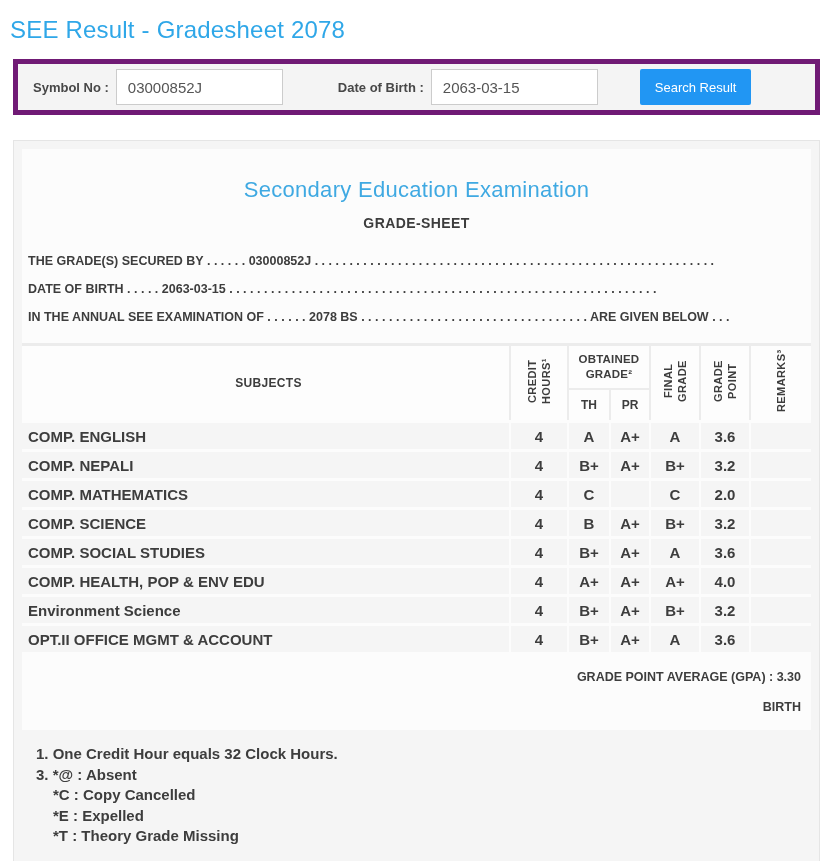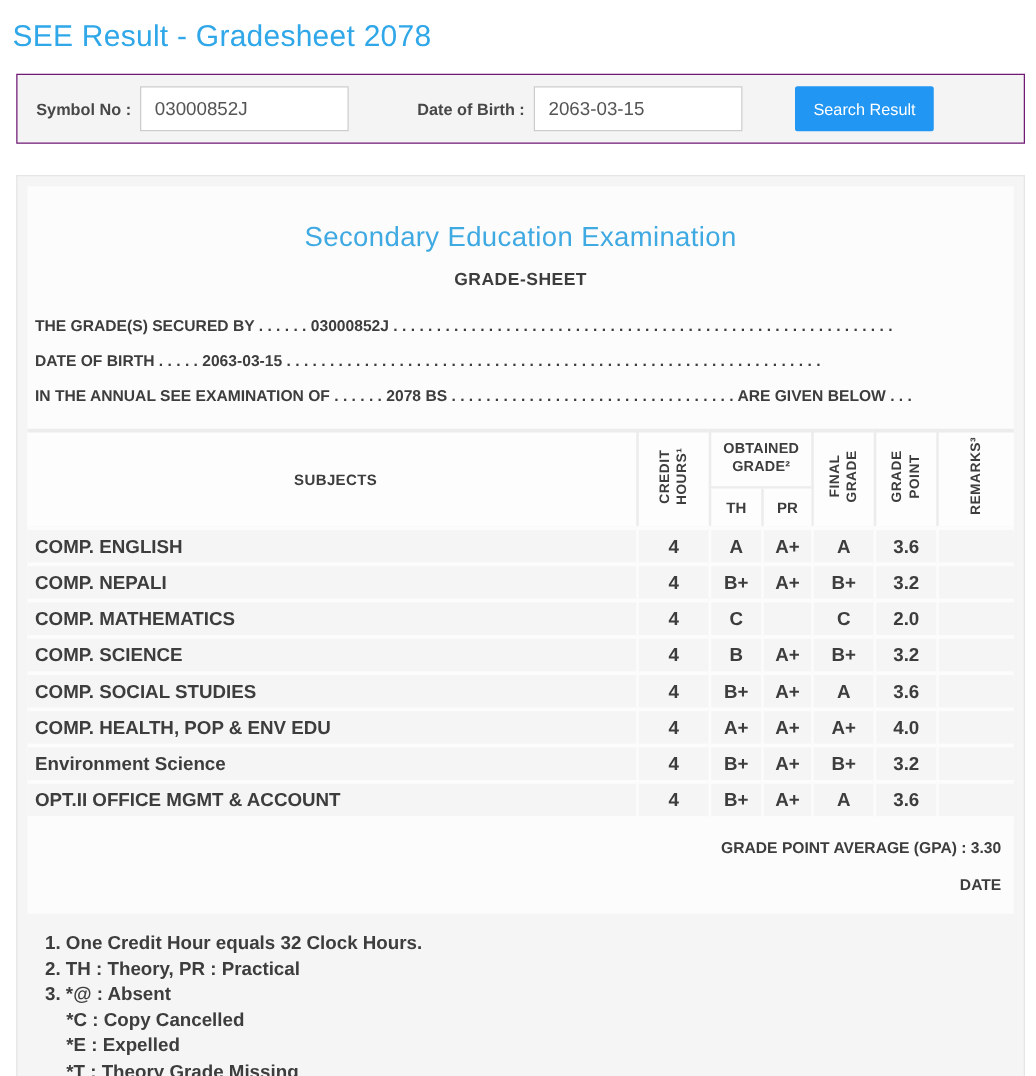--- a/index.html
+++ b/index.html
@@ -5,21 +5,21 @@
   * { box-sizing: border-box; margin: 0; padding: 0; }
   html, body { width: 829px; height: 861px; overflow: hidden; background: #ffffff;
     font-family: "Liberation Sans", sans-serif; }
 
   
   .page-title { margin: 16px 0 0 10px; font-size: 24px; font-weight: 400;
     color: #2fa7e8; letter-spacing: 0.2px; }
 
   
   .form-bar { margin: 15px 0 0 13px; width: 807px; height: 56px; background: #f4f4f4;
-    border: 1px solid #701a75; display: flex; align-items: center; }
+    border: 5px solid #701a75; display: flex; align-items: center; }
   .bar-label { font-size: 13px; font-weight: 700; color: #474747; white-space: nowrap; }
   .lbl-symbol { margin-left: 15px; }
   .lbl-dob { margin-left: 55px; text-align: right; }
   .bar-input { margin-left: 7px; width: 167px; height: 36px; border: 1px solid #cccccc;
     background: #ffffff; font-family: "Liberation Sans", sans-serif;
     font-size: 15px; color: #555555; padding: 0 11px; outline: none; }
   .search-btn { margin-left: 42px; height: 36px; padding: 0 15px; background: #2196f3;
     color: #ffffff; border: none; border-radius: 2px; font-family: "Liberation Sans", sans-serif;
     font-size: 13px; cursor: pointer; }
 
@@ -189,26 +189,25 @@
           <td class="sep-w">A+</td>
           <td class="sep-w">A</td>
           <td class="sep-w">3.6</td>
           <td class="sep-w"></td>
         </tr>
       </tbody>
     </table>
 
     <div class="summary">
       <p class="gpa-line">GRADE POINT AVERAGE (GPA) : 3.30</p>
-      <p class="result-line">DATE</p>
+      <p class="result-line">BIRTH</p>
     </div>
   </div>
 
   <div class="footnotes">
     <p class="footnote">1. One Credit Hour equals 32 Clock Hours.</p>
-    <p class="footnote">2. TH : Theory, PR : Practical</p>
     <p class="footnote">3. *@ : Absent</p>
     <p class="footnote indent">*C : Copy Cancelled</p>
     <p class="footnote indent">*E : Expelled</p>
     <p class="footnote indent">*T : Theory Grade Missing</p>
 
   </div>
 </div>
 
 </body></html>

